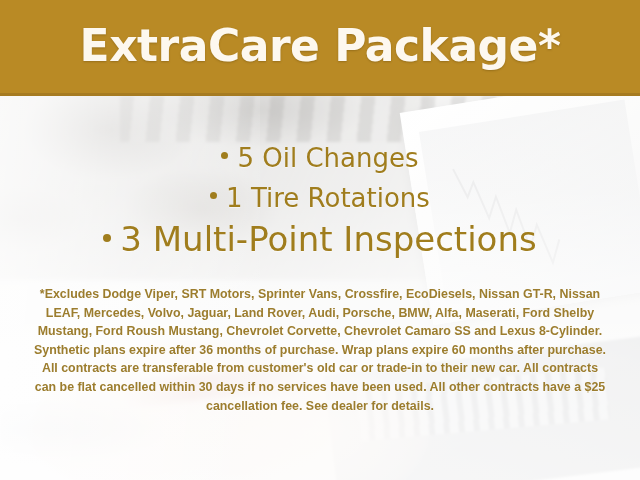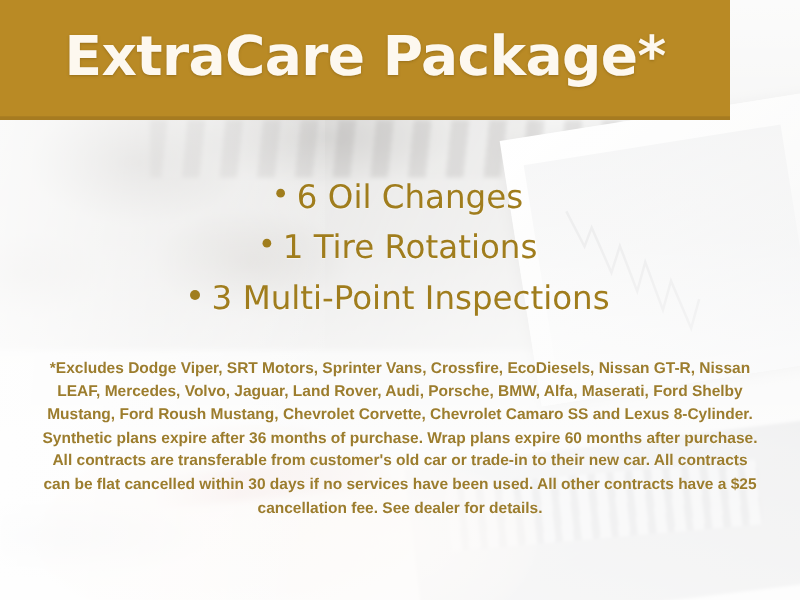--- a/index.html
+++ b/index.html
@@ -189,21 +189,21 @@
     width: 260px;
     height: 390px;
     background: linear-gradient(95deg, rgba(255,255,255,0.72) 0%, rgba(255,255,255,0.28) 70%, rgba(255,255,255,0) 100%);
   }
 
   
   .header-band {
     position: absolute;
     left: 0;
     top: 0;
-    width: 584px;
+    width: 640px;
     height: 96px;
     background: #b98a25;
     display: flex;
     align-items: center;
     justify-content: center;
     z-index: 5;
   }
   .header-band::after {
     content: "";
     position: absolute;
@@ -251,21 +251,21 @@
     height: 7px;
     border-radius: 50%;
     background: #a07d1d;
     vertical-align: middle;
     margin-right: 9px;
     position: relative;
     top: -4px;
   }
   .benefit-1 { font-size: 26px; line-height: 40px; }
   .benefit-2 { font-size: 26px; line-height: 40px; }
-  .benefit-3 { font-size: 26px; line-height: 42px; }
+  .benefit-3 { font-size: 34px; line-height: 42px; }
   .benefit-3 .dot { width: 8px; height: 8px; }
 
   
   .disclaimer {
     position: absolute;
     left: 30px;
     top: 285px;
     width: 580px;
     z-index: 6;
     text-align: center;
@@ -300,21 +300,21 @@
     <div class="bg-wash"></div>
     <div class="bg-wash-left"></div>
   </div>
 
   <div class="header-band">
     <h1 class="header-title">ExtraCare Package*</h1>
   </div>
 
   <ul class="benefits">
     <li class="benefit-item benefit-1">
-      <span class="dot"></span><span>6 Oil Changes</span>
+      <span class="dot"></span><span>5 Oil Changes</span>
     </li>
     <li class="benefit-item benefit-2">
       <span class="dot"></span><span>1 Tire Rotations</span>
     </li>
     <li class="benefit-item benefit-3">
       <span class="dot"></span><span>3 Multi-Point Inspections</span>
     </li>
   </ul>
 
   <div class="disclaimer">

